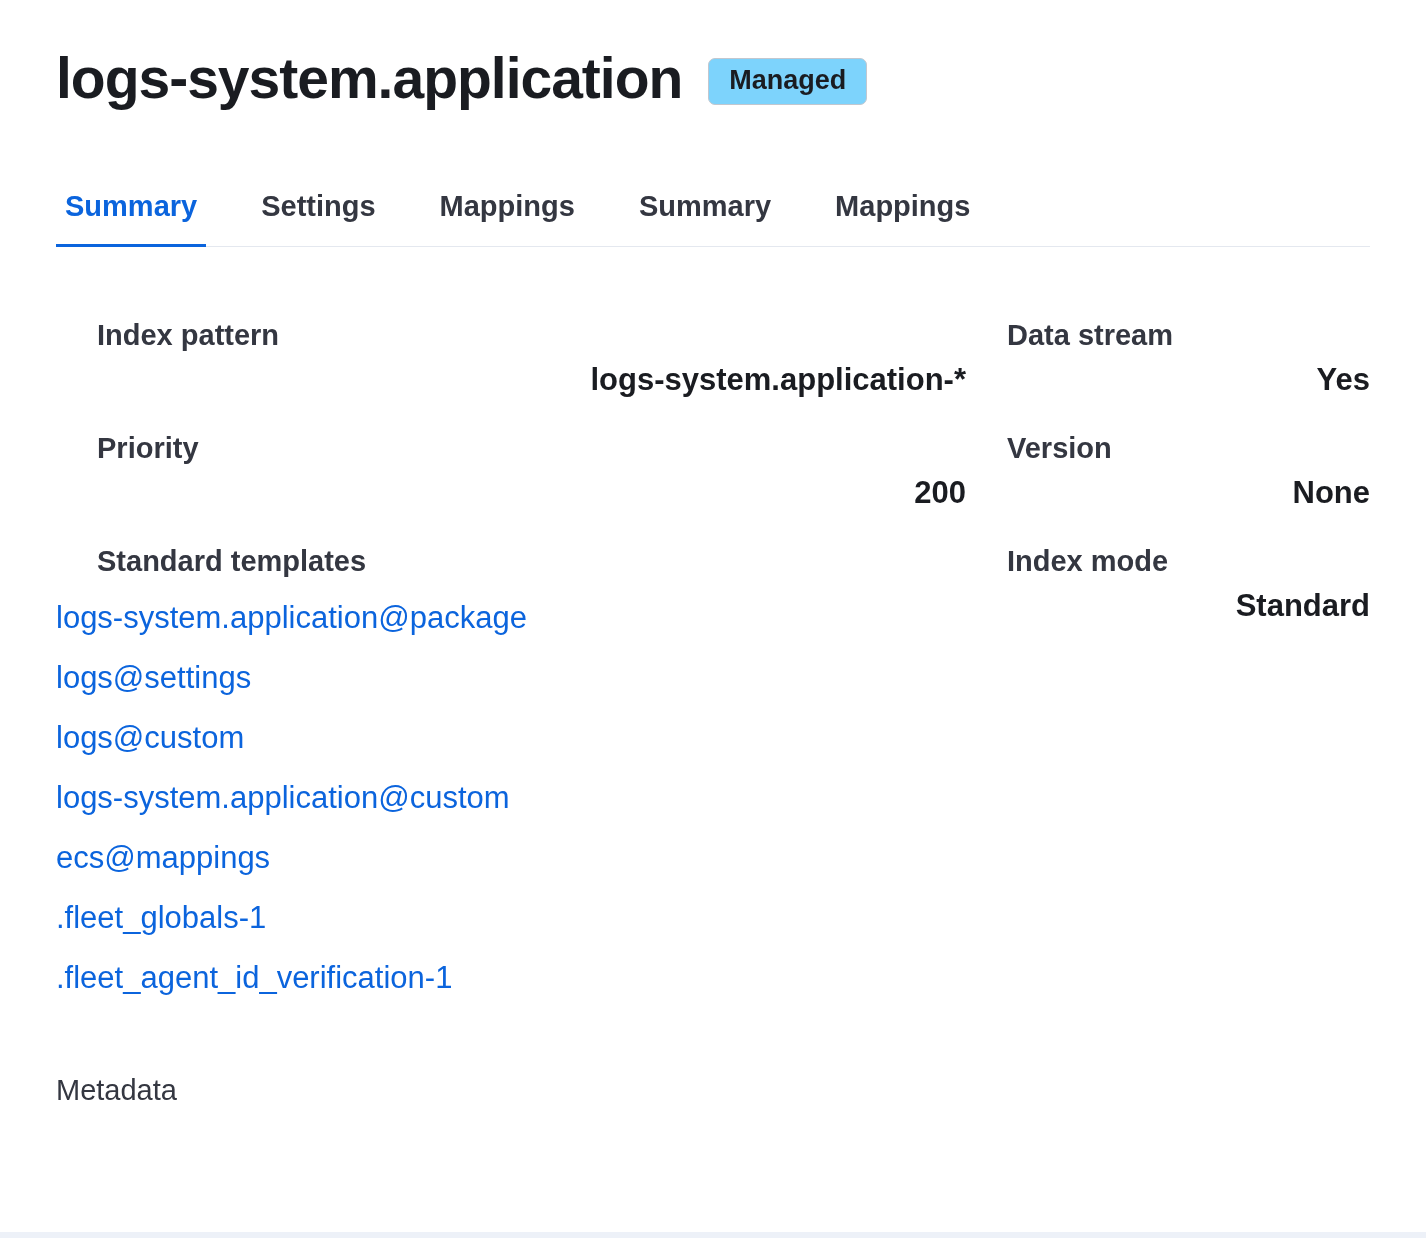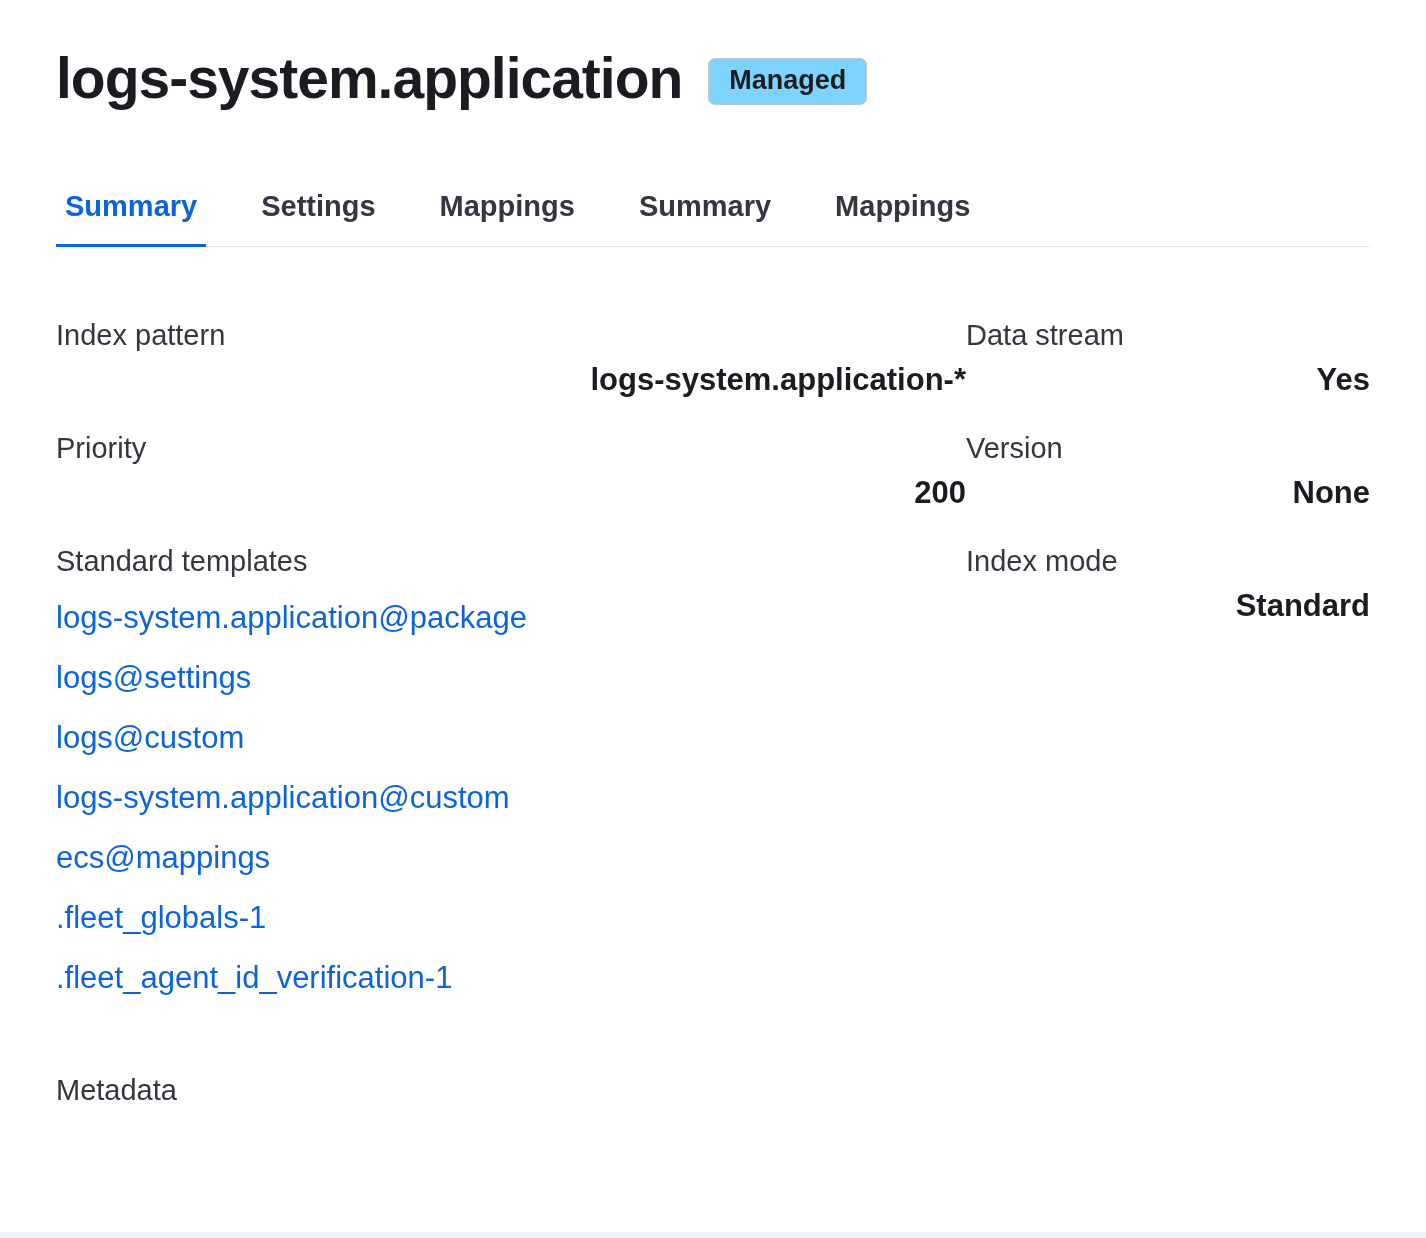--- a/index.html
+++ b/index.html
@@ -76,23 +76,24 @@
   
   .details {
     margin-top: 72px;
     display: grid;
     grid-template-columns: 910px 1fr;
     align-items: start;
   }
   .group { margin-bottom: 34px; }
   .group-label {
     font-size: 29px;
-    font-weight: 400;
+    font-weight: 700;
     color: var(--text-label);
     margin-bottom: 10px;
+    margin-left: 41px;
   }
   .group-value {
     font-size: 31px;
     font-weight: 700;
     color: var(--text-dark);
     text-align: right;
   }
   .link-list { display: flex; flex-direction: column; }
   .tpl-link {
     font-size: 31px;

